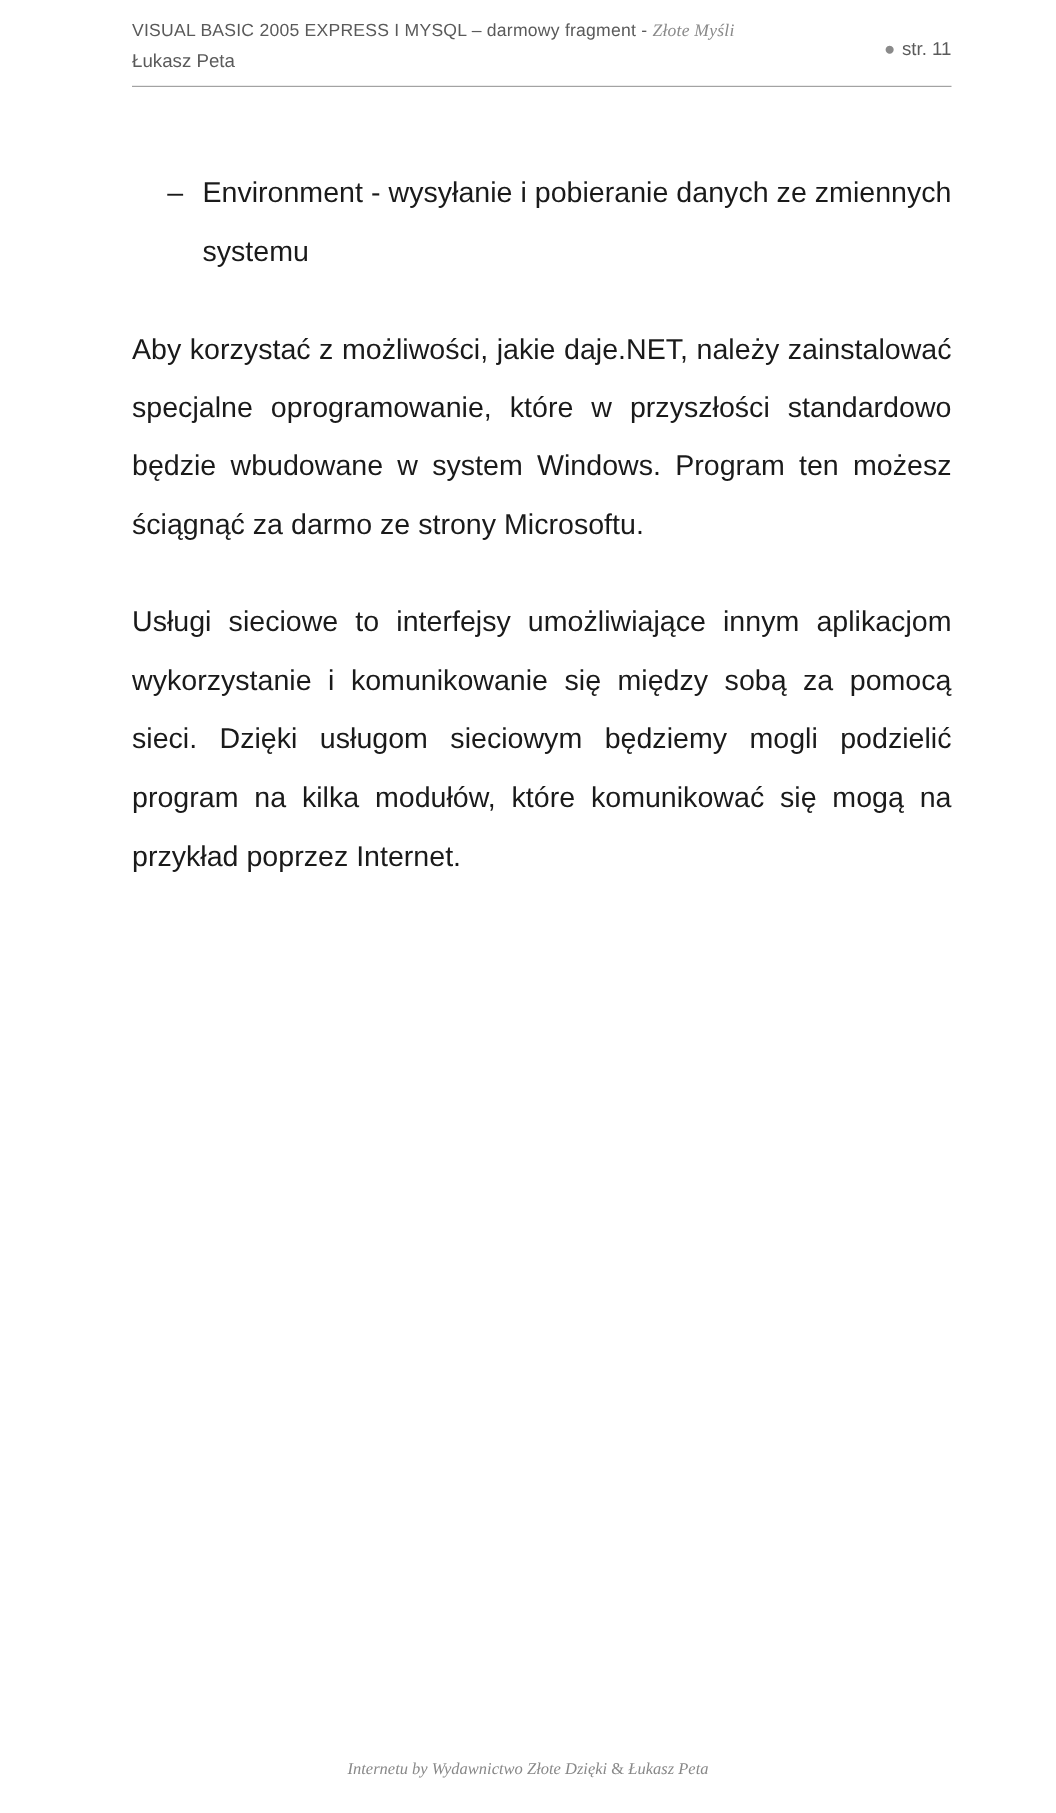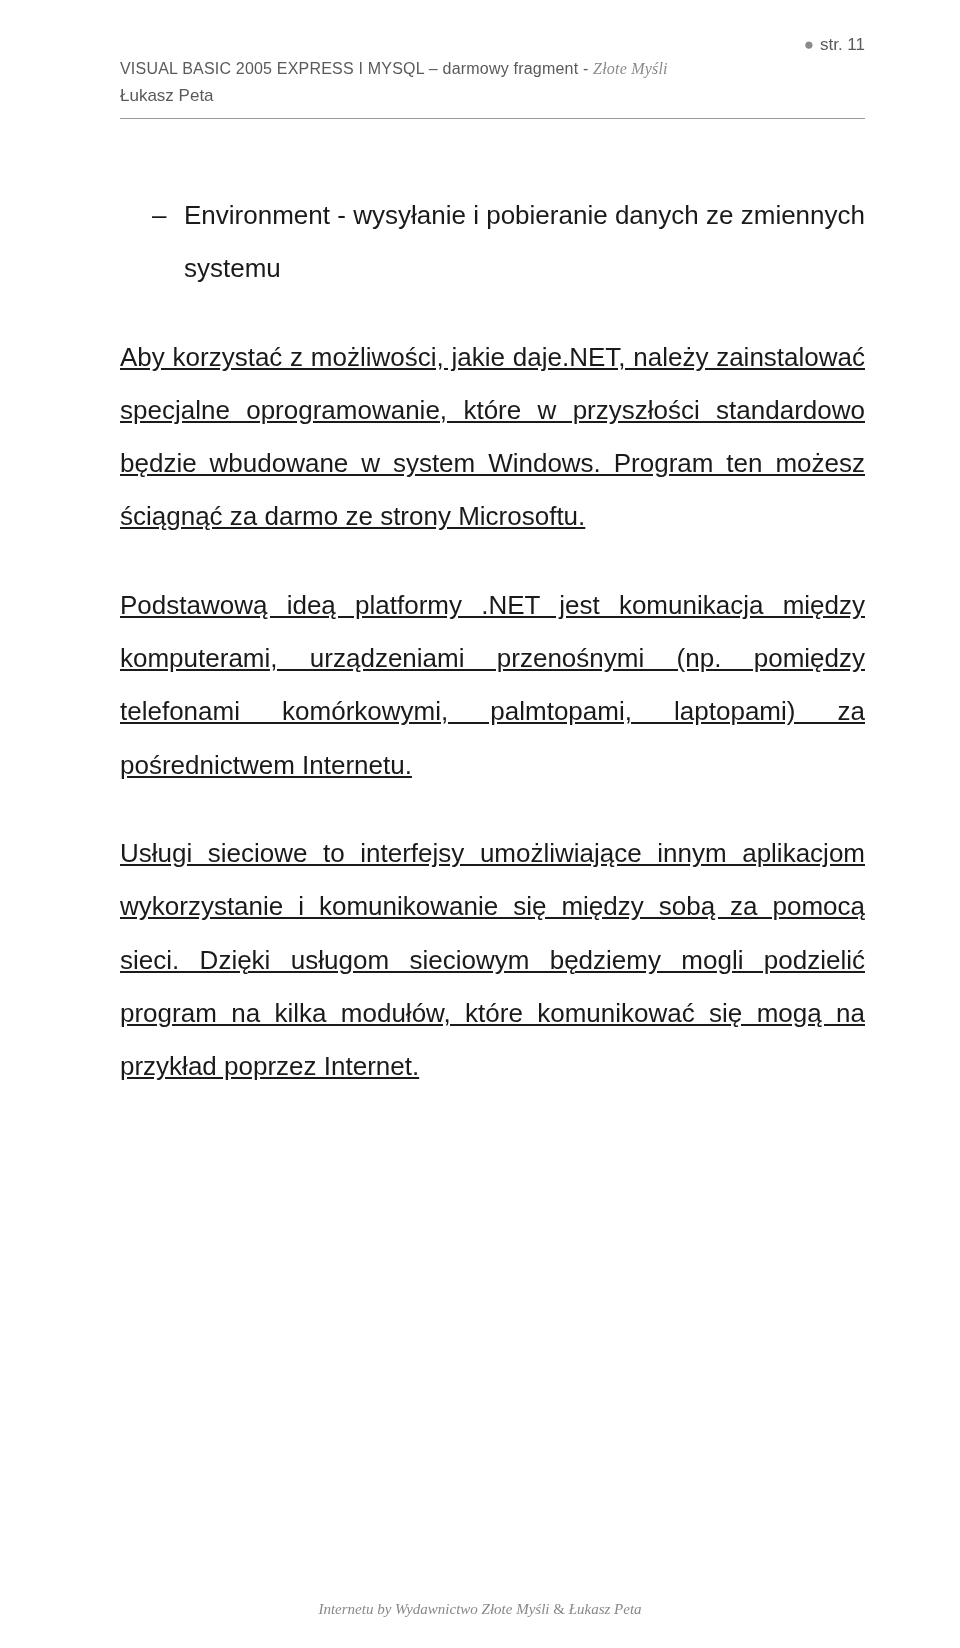--- a/index.html
+++ b/index.html
@@ -14,21 +14,20 @@
     box-sizing: border-box;
   }
   .page {
     padding: 20px 95px 0 120px;
     box-sizing: border-box;
   }
   .header-title {
     font-size: 16px;
     color: #5a5a5a;
     letter-spacing: 0.2px;
-    margin-top: 40px;
   }
   .header-title .light {
     color: #8a8a8a;
     font-style: italic;
     font-family: Georgia, "Times New Roman", serif;
   }
   .header-author {
     font-size: 17px;
     color: #5a5a5a;
     margin-top: 8px;
@@ -66,21 +65,20 @@
   }
   .list-item::before {
     content: "–";
     display: inline-block;
     width: 32px;
     text-indent: 0;
   }
   .para {
     text-align: justify;
     margin: 0 0 35px 0;
-    text-decoration: underline;
   }
   .footer {
     position: absolute;
     bottom: 30px;
     left: 0;
     right: 0;
     text-align: center;
     font-size: 15px;
     color: #888888;
     font-family: Georgia, "Times New Roman", serif;
@@ -106,22 +104,21 @@
 
   <hr class="divider">
 
   <div class="content">
 
     <div class="list">
       <div class="list-item"><span>Environment - wysyłanie i pobieranie danych ze zmiennych systemu</span></div>
     </div>
 
     <p class="para">Aby korzystać z możliwości, jakie daje.NET, należy zainstalować specjalne oprogramowanie, które w przyszłości standardowo będzie wbudowane w system Windows. Program ten możesz ściągnąć za darmo ze strony Microsoftu.</p>
-    <p class="para">Podstawową ideą platformy .NET jest komunikacja między komputerami, urządzeniami przenośnymi (np. pomiędzy telefonami komórkowymi, palmtopami, laptopami) za pośrednictwem Internetu.</p>
     <p class="para">Usługi sieciowe to interfejsy umożliwiające innym aplikacjom wykorzystanie i  komunikowanie się między sobą za pomocą sieci. Dzięki usługom sieciowym będziemy mogli podzielić program na kilka modułów, które komunikować się mogą na przykład  poprzez Internet.</p>
 
   </div>
 
 </div>
 
 <div class="footer">
-  <span>Internetu by </span><span>Wydawnictwo Złote Myśli </span><span class="amp">&amp;</span><span> Łukasz Peta</span>
+  <span>Internetu by </span><span>Wydawnictwo Złote Dzięki </span><span class="amp">&amp;</span><span> Łukasz Peta</span>
 </div>
 
 </body></html>

